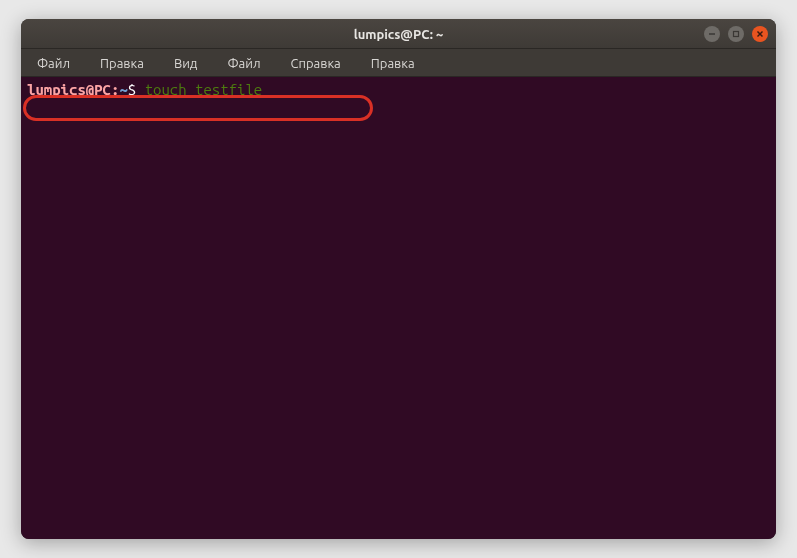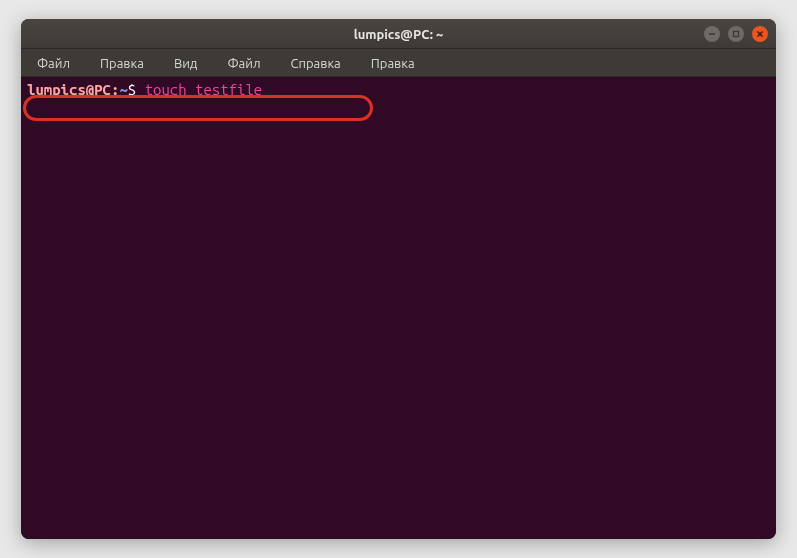--- a/index.html
+++ b/index.html
@@ -102,21 +102,21 @@
       font-weight: bold;
     }
     .prompt-path {
       color: #729fcf;
       font-weight: bold;
     }
     .prompt-dollar {
       color: #ffffff;
     }
     .command-text {
-      color: #ec4899;
+      color: #4d7c0f;
     }
     .cursor-block {
       display: inline-block;
       width: 8px;
       height: 16px;
       background: #ffffff;
       vertical-align: text-bottom;
     }
     .highlight-oval {
       position: absolute;

